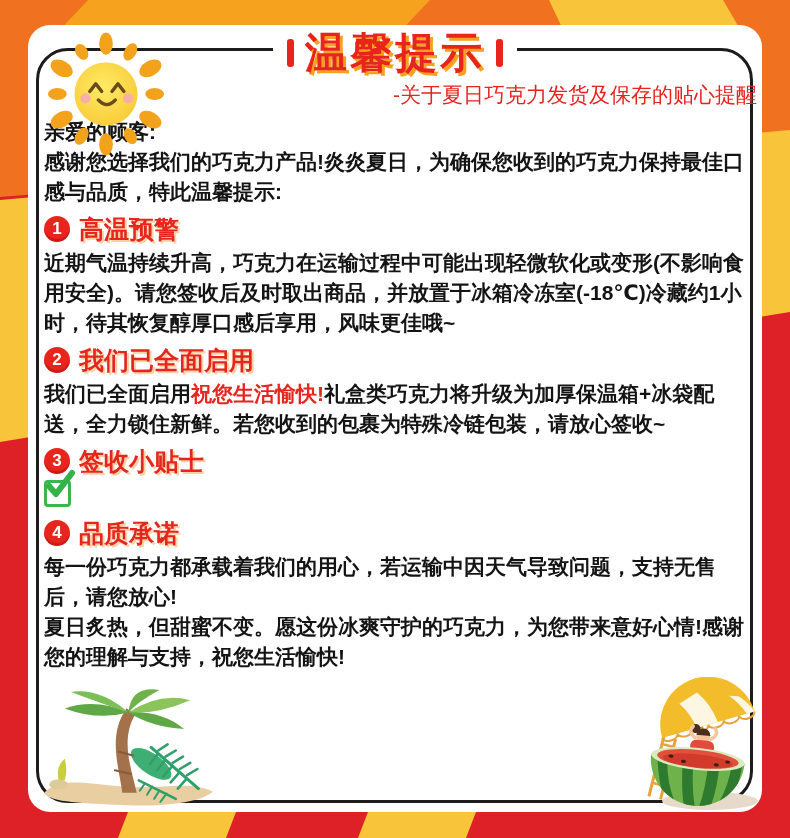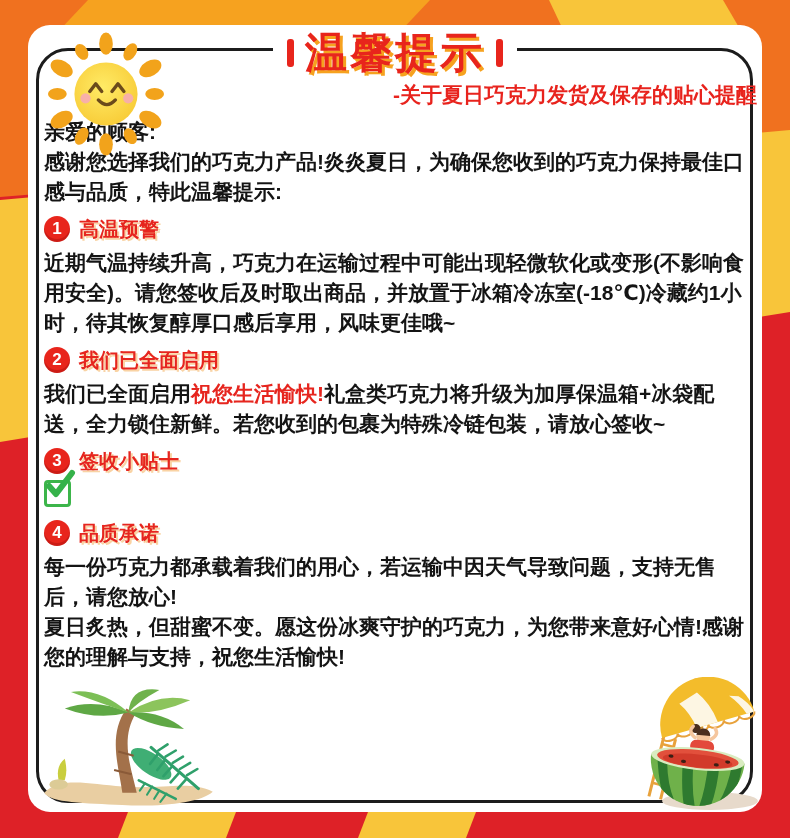--- a/index.html
+++ b/index.html
@@ -10,30 +10,30 @@
         background:#ffffff;border-radius:22px;}
   .frame{position:absolute;left:8px;right:9px;top:23px;bottom:9px;
          border:3px solid #1c1c1c;border-radius:32px;z-index:1;}
   .title-wrap{position:absolute;top:0;left:0;width:100%;text-align:center;z-index:3;}
   .title-inner{display:inline-flex;align-items:center;gap:11px;background:#ffffff;
                padding:0 14px;height:56px;}
   .title-inner h1{margin:0;font-size:42px;font-weight:bold;color:#E8251C;
                   letter-spacing:3px;text-shadow:3px 3px 0 #F6A21F;}
   .tbar{width:7px;height:28px;background:#E8251C;border-radius:3px;}
   .subtitle{position:absolute;top:56px;right:5px;z-index:3;
-            font-size:21px;font-weight:bold;color:#E8231D;margin-left:35px;}
+            font-size:21px;font-weight:normal;color:#E8231D;margin-left:35px;}
   .content{position:absolute;left:16px;right:15px;top:92px;z-index:2;
            font-size:21px;font-weight:bold;color:#141414;line-height:30px;}
   .content p{margin:0;}
   .intro{margin-bottom:0;}
   .sec-head{display:flex;align-items:center;gap:9px;margin:7px 0 4px;}
   .badge{width:26px;height:26px;border-radius:50%;background:#E8251C;color:#fff;
          font-size:17px;font-weight:bold;display:flex;align-items:center;
          justify-content:center;box-shadow:inset 0 -3px 0 rgba(120,0,0,.25);flex:0 0 26px;}
-  .sec-head h2{margin:0;font-size:20px;font-weight:bold;color:#E6251E;
+  .sec-head h2{margin:0;font-size:25px;font-weight:bold;color:#E6251E;
                text-shadow:2px 2px 0 #F9D3A4;}
   .hl{color:#E6251E;}
   .para{margin-bottom:2px;}
   .gap{margin-top:8px;}
   .check-line{margin:3px 0;}
   .checkbox{position:relative;display:inline-block;width:21px;height:21px;
             border:3px solid #3CB54A;border-radius:4px;vertical-align:-4px;
             margin-right:9px;}
   .checkbox svg{position:absolute;left:-2px;top:-11px;overflow:visible;}
   .deco{position:absolute;z-index:2;}

